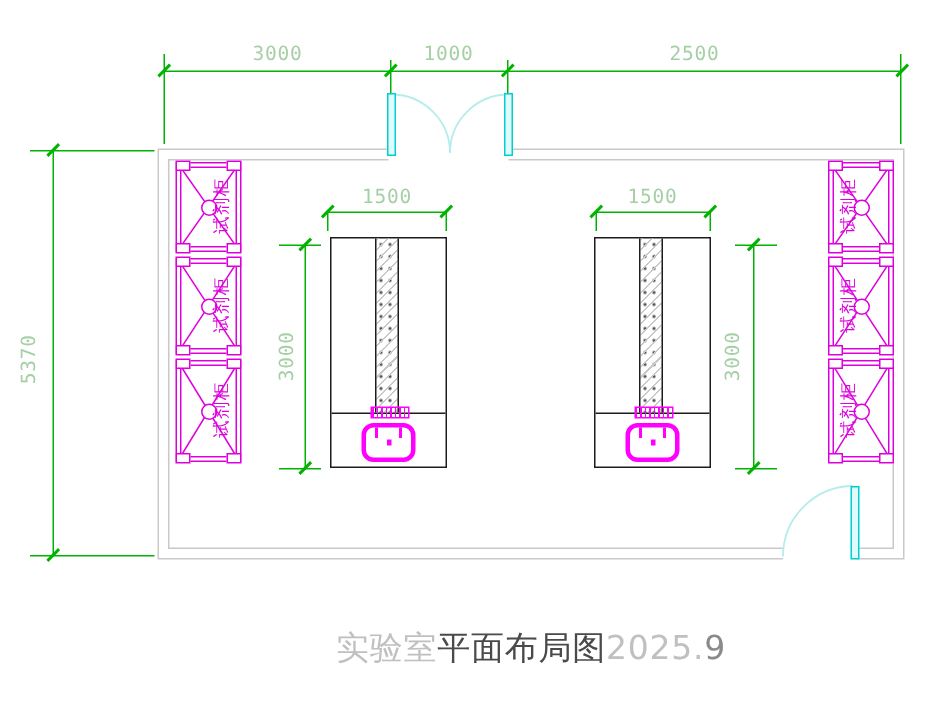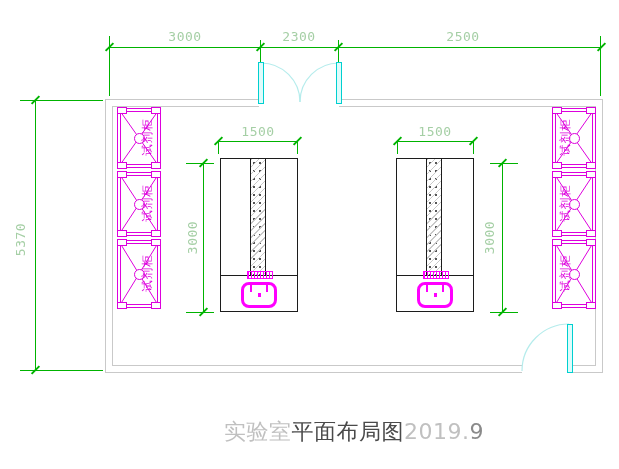--- a/index.html
+++ b/index.html
@@ -183,21 +183,21 @@
   <div class="abs dim-h" style="left:109px;top:47px;width:492px;"></div>
   <div class="abs dim-v" style="left:109px;top:36px;height:60px;"></div>
   <div class="abs dim-v" style="left:260px;top:40px;height:22px;"></div>
   <div class="abs dim-v" style="left:338px;top:40px;height:22px;"></div>
   <div class="abs dim-v" style="left:600px;top:36px;height:60px;"></div>
   <div class="abs tick" style="left:104px;top:46px;"></div>
   <div class="abs tick" style="left:255px;top:46px;"></div>
   <div class="abs tick" style="left:333px;top:46px;"></div>
   <div class="abs tick" style="left:596px;top:46px;"></div>
   <div class="abs dim-label" style="left:155px;top:29px;width:60px;">3000</div>
-  <div class="abs dim-label" style="left:269px;top:29px;width:60px;">2300</div>
+  <div class="abs dim-label" style="left:269px;top:29px;width:60px;">1000</div>
   <div class="abs dim-label" style="left:433px;top:29px;width:60px;">2500</div>
 
   <div class="abs dim-v" style="left:35px;top:100px;height:271px;"></div>
   <div class="abs dim-h" style="left:20px;top:100px;width:83px;"></div>
   <div class="abs dim-h" style="left:20px;top:370px;width:83px;"></div>
   <div class="abs tick" style="left:30px;top:99px;"></div>
   <div class="abs tick" style="left:30px;top:369px;"></div>
   <div class="abs dim-label rot" style="left:-10px;top:232px;width:60px;">5370</div>
 
   <div class="abs dim-h" style="left:218px;top:141px;width:79px;"></div>
@@ -222,16 +222,16 @@
   <div class="abs dim-label rot" style="left:162px;top:230px;width:60px;">3000</div>
 
   <div class="abs dim-v" style="left:502px;top:163px;height:149px;"></div>
   <div class="abs dim-h" style="left:490px;top:163px;width:28px;"></div>
   <div class="abs dim-h" style="left:490px;top:312px;width:28px;"></div>
   <div class="abs tick" style="left:497px;top:162px;"></div>
   <div class="abs tick" style="left:497px;top:311px;"></div>
   <div class="abs dim-label rot" style="left:459px;top:230px;width:60px;">3000</div>
 
   <div class="title">
-    <span class="t-gray">实验室</span><span class="t-dark">平面布局图</span><span class="t-gray">2019.</span><span class="t-mid">9</span>
+    <span class="t-gray">实验室</span><span class="t-dark">平面布局图</span><span class="t-gray">2025.</span><span class="t-mid">9</span>
   </div>
 
 </div>
 
 </body></html>

